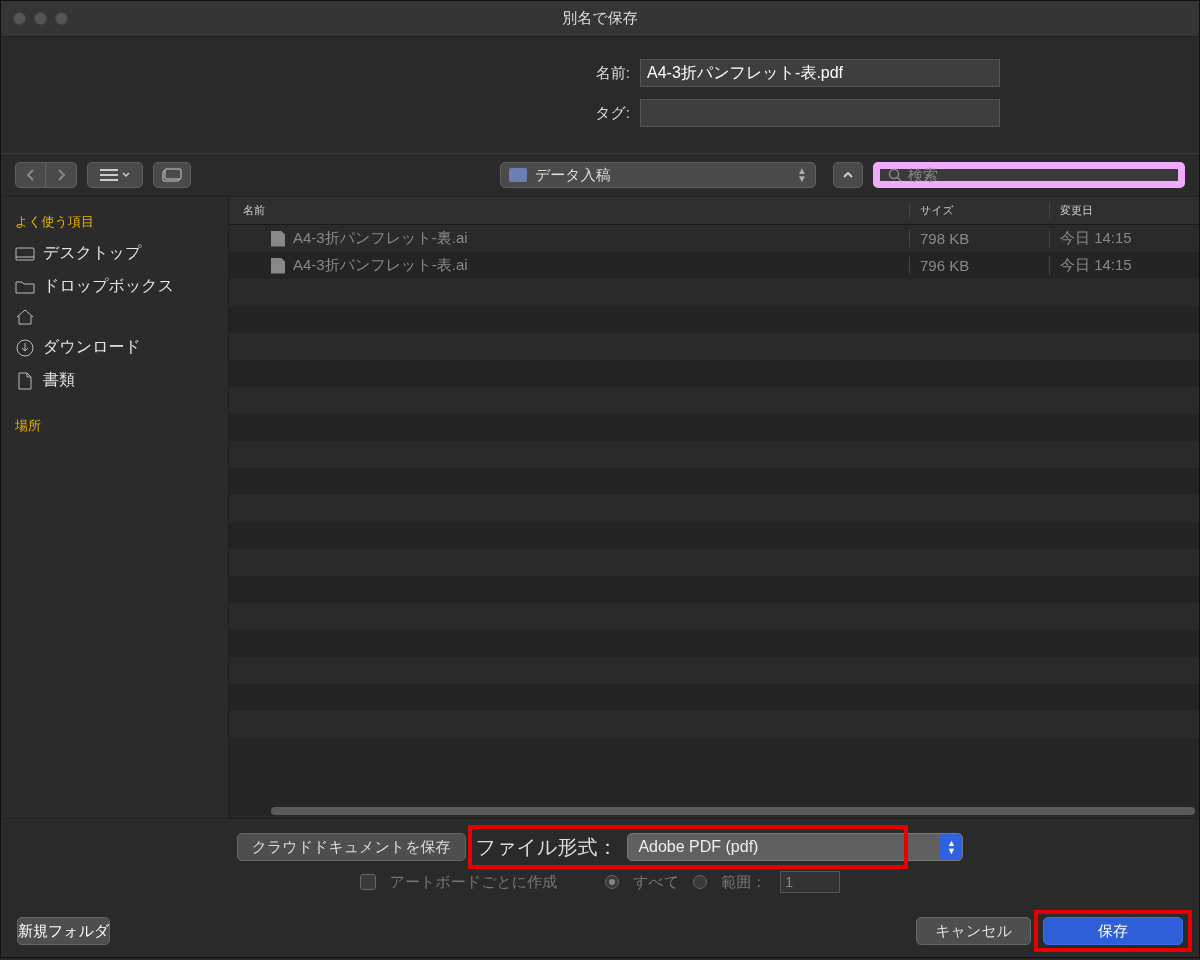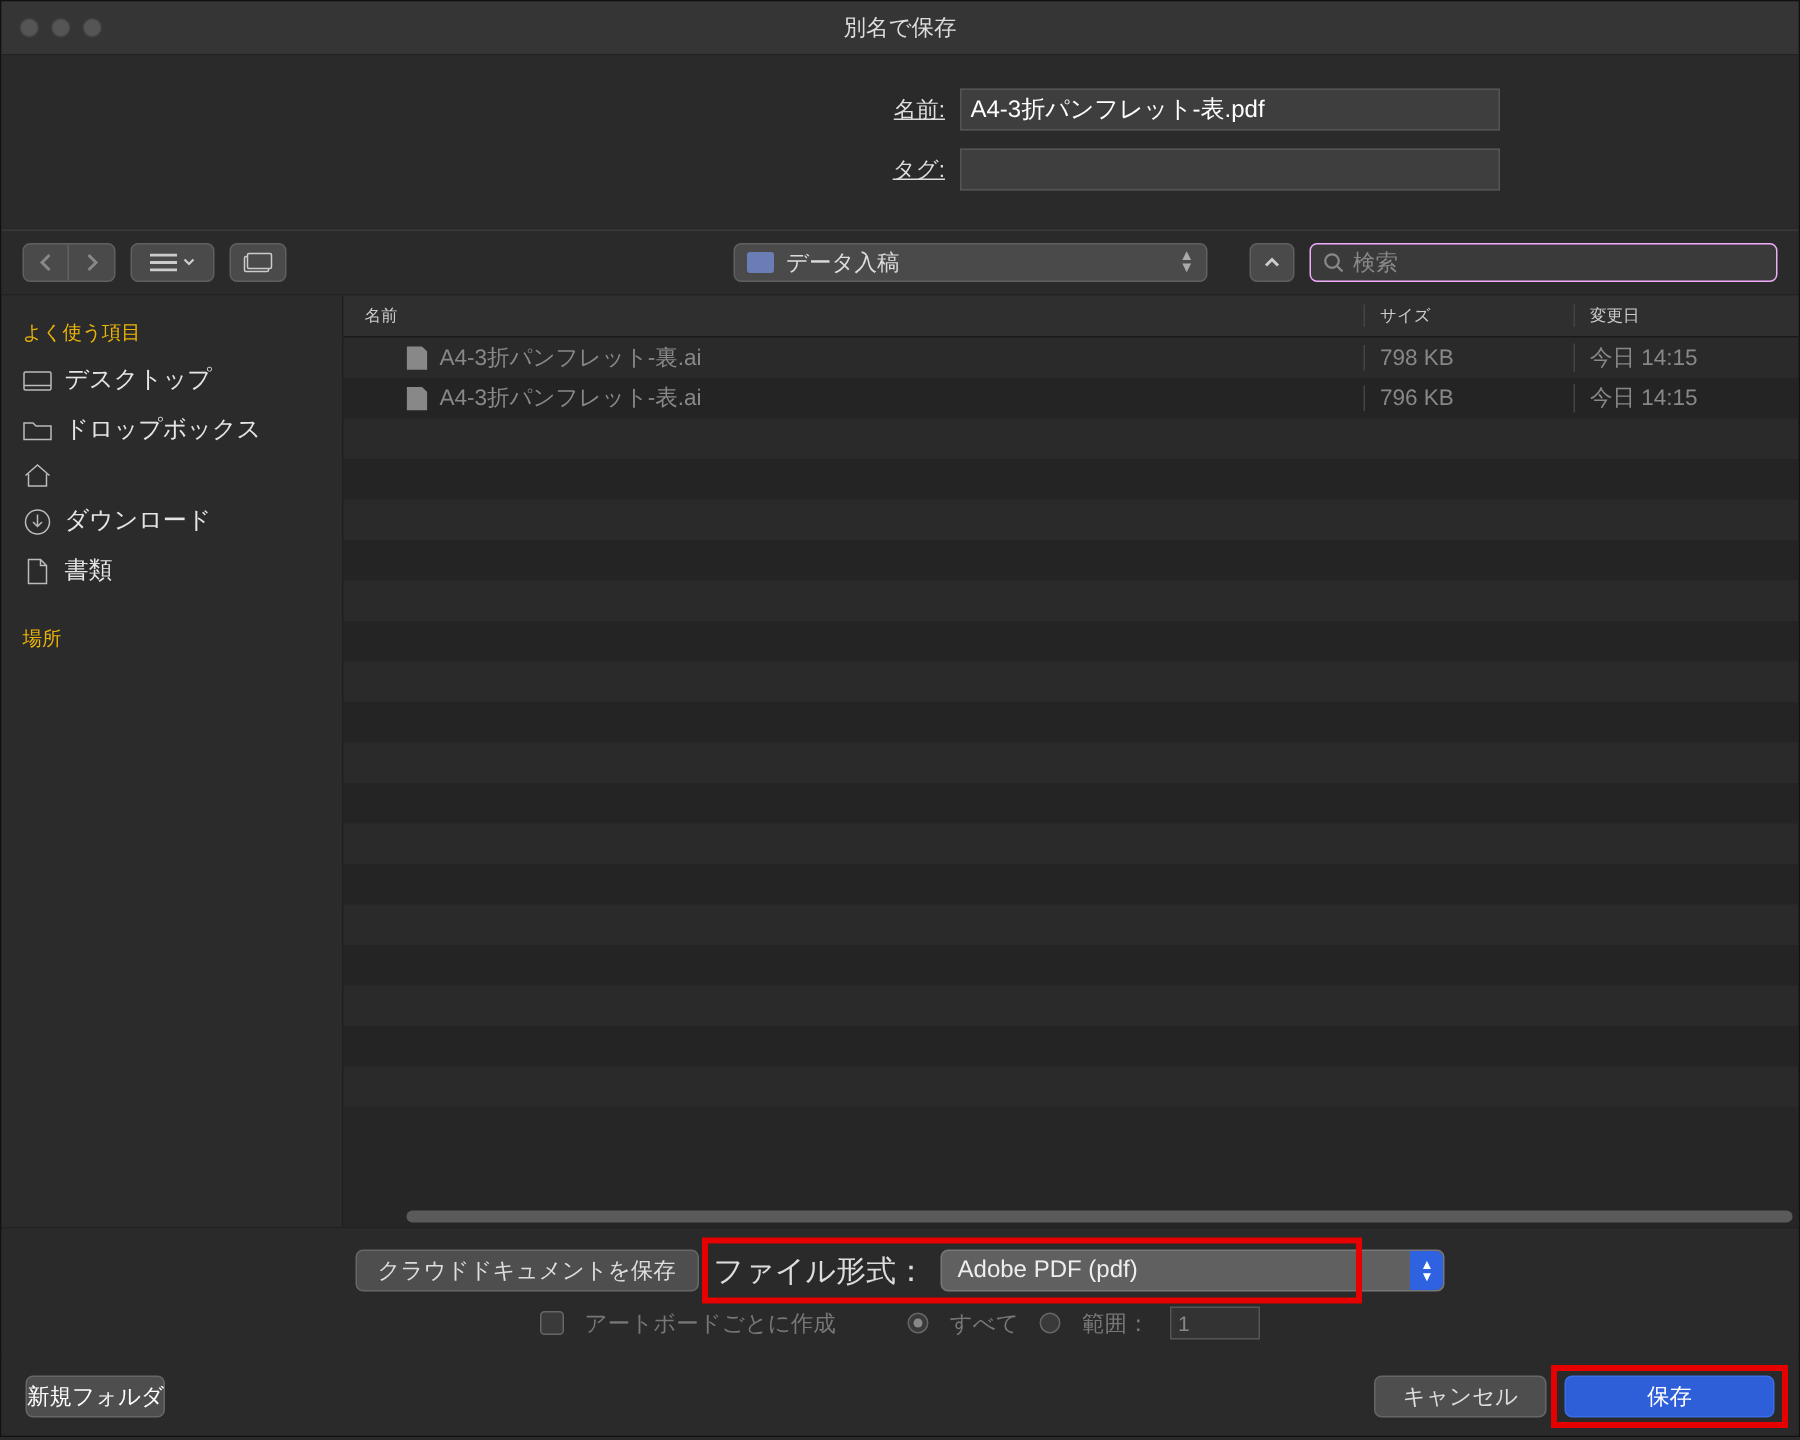--- a/index.html
+++ b/index.html
@@ -7,36 +7,36 @@
 
 .window { width: 1200px; height: 958px; background: #2a2a2a; display: flex; flex-direction: column; border: 1px solid #111; }
 
 .titlebar { height: 36px; display: flex; align-items: center; position: relative; background: #353535; border-bottom: 1px solid #222; }
 .traffic-lights { position: absolute; left: 12px; display: flex; gap: 8px; }
 .tl { width: 13px; height: 13px; border-radius: 50%; background: #555; border: 1px solid #444; }
 .title-text { width: 100%; text-align: center; font-size: 15px; color: #ddd; }
 
 .name-tag-area { padding: 22px 0 14px 0; background: #2a2a2a; }
 .form-row { display: flex; align-items: center; justify-content: center; margin-bottom: 12px; }
-.form-label { width: 440px; text-align: right; padding-right: 10px; color: #ddd; font-size: 15px; text-decoration: underline; }
+.form-label { width: 440px; text-align: right; padding-right: 10px; color: #ddd; font-size: 15px; }
 .form-input { width: 360px; height: 28px; background: #3e3e3e; border: 1px solid #555; border-radius: 0; color: #fff; font-size: 16px; padding: 0 6px; }
 .form-input.tags { background: #3e3e3e; }
 
 .toolbar { height: 44px; background: #2a2a2a; border-top: 1px solid #3a3a3a; border-bottom: 1px solid #222; display: flex; align-items: center; padding: 0 14px; gap: 10px; }
 .tb-btn, .tb-seg { height: 26px; background: #4a4a4a; border: 1px solid #606060; border-radius: 5px; display: flex; align-items: center; justify-content: center; color: #ccc; cursor: pointer; }
 .tb-seg { padding: 0; }
 .seg-half { width: 30px; height: 100%; display: flex; align-items: center; justify-content: center; }
 .seg-half:first-child { border-right: 1px solid #606060; }
 .view-btn { width: 56px; justify-content: center; gap: 4px; padding: 0 6px; }
 .folder-btn { width: 38px; }
-.loc-select { flex: 0 0 316px; margin-left: auto; margin-right: 12px; height: 26px; background: #4a4a4a; border: 1px solid #606060; border-radius: 5px; display: flex; align-items: center; padding: 0 8px; color: #ddd; }
+.loc-select { flex: 0 0 316px; margin-left: auto; margin-right: 1px; height: 26px; background: #4a4a4a; border: 1px solid #606060; border-radius: 5px; display: flex; align-items: center; padding: 0 8px; color: #ddd; }
 .loc-icon { width: 18px; height: 14px; background: #6a7eb5; border-radius: 2px; margin-right: 8px; }
 .loc-arrows { margin-left: auto; color: #aaa; font-size: 10px; line-height: 8px; display:flex; flex-direction:column; }
 .up-btn { width: 30px; height: 26px; background: #4a4a4a; border: 1px solid #606060; border-radius: 5px; display: flex; align-items: center; justify-content: center; margin-left: 8px; }
-.search-box { margin-left: auto; width: 312px; height: 26px; background: #3a3a3a; border: 1px solid #f0abfc; border-radius: 5px; display: flex; align-items: center; padding: 0 8px; color: #888; }
+.search-box { margin-left: auto; width: 312px; height: 26px; background: #3a3a3a; border: 7px solid #f0abfc; border-radius: 5px; display: flex; align-items: center; padding: 0 8px; color: #888; }
 .search-icon { margin-right: 6px; }
 
 .main-area { flex: 1; display: flex; min-height: 0; border-bottom: 1px solid #222; }
 .sidebar { width: 228px; background: #2b2b2b; border-right: 1px solid #1f1f1f; padding: 10px 0; overflow: hidden; }
 .sb-heading { color: #eab308; font-size: 13px; padding: 6px 14px; }
 .sb-item { display: flex; align-items: center; gap: 8px; padding: 6px 14px; color: #e5e5e5; font-size: 16px; cursor: pointer; }
 .sb-icon { width: 20px; height: 16px; display: flex; align-items: center; justify-content: center; color: #bbb; }
 
 .file-pane { flex: 1; display: flex; flex-direction: column; background: #262626; }
 .list-header { height: 28px; display: flex; align-items: center; background: #2f2f2f; border-bottom: 1px solid #1a1a1a; color: #ccc; font-size: 11px; }

